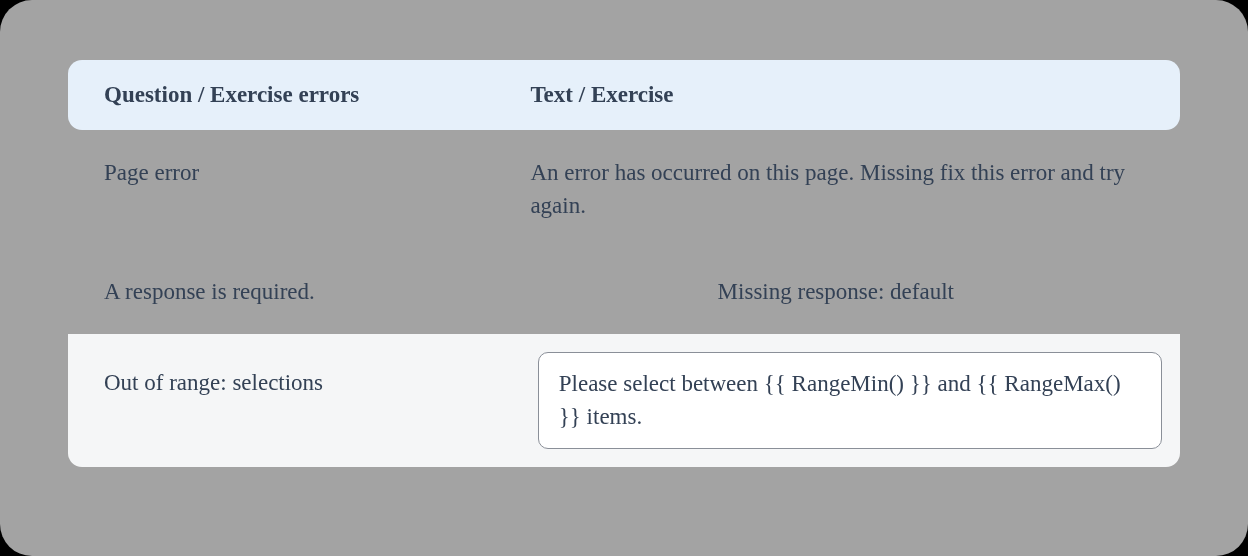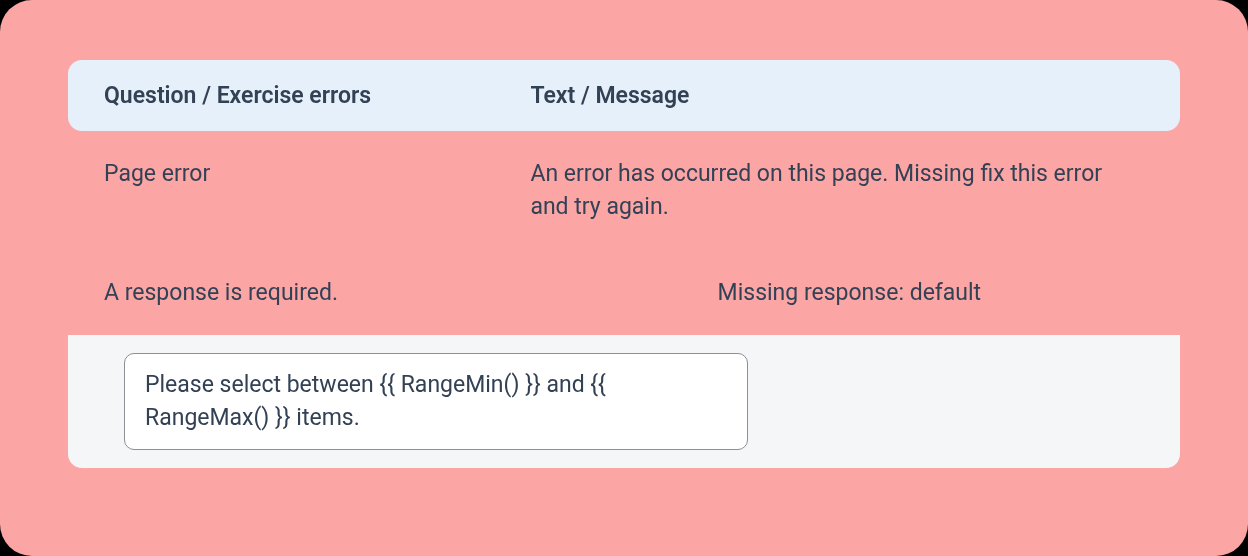--- a/index.html
+++ b/index.html
@@ -11,23 +11,24 @@
       background: #000;
       font-family: -apple-system, BlinkMacSystemFont, "Segoe UI", Roboto, Helvetica, Arial, sans-serif;
       display: flex;
       align-items: center;
       justify-content: center;
       min-height: 100vh;
     }
     .card {
       width: 1248px;
       height: 556px;
-      background: #fca5a5;
+      background: #a3a3a3;
       border-radius: 32px;
       padding: 60px 68px 60px 68px;
+      font-family: Liberation Serif, serif;
     }
     .table-wrap {
       width: 100%;
     }
     .thead {
       display: flex;
       background: #e6f0fa;
       border-radius: 14px;
       padding: 22px 36px;
     }
@@ -43,71 +44,70 @@
     .col2 {
       width: 59%;
     }
     .tbody {
       width: 100%;
     }
     .tr {
       display: flex;
       align-items: flex-start;
       padding: 26px 36px;
-      justify-content: space-between;
     }
     .td {
       color: #334155;
       font-size: 23px;
       line-height: 1.45;
     }
     .tr-selected {
       background: #f5f6f7;
       border-radius: 0 0 14px 14px;
       padding: 18px 18px 18px 36px;
     }
     .input-box {
       border: 1.5px solid #8a8f98;
       border-radius: 10px;
       padding: 14px 20px;
       background: #fff;
       color: #334155;
       font-size: 23px;
       line-height: 1.45;
       width: 100%;
-      margin-left: 20px;
     }
     .tr-selected .col1 {
       padding-top: 14px;
     }
   </style>
 </head>
 <body>
 
 <div class="card">
   <div class="table-wrap">
 
     <div class="thead">
       <div class="th col1">Question / Exercise errors</div>
-      <div class="th col2">Text / Message</div>
+      <div class="th col2">Text / Exercise</div>
     </div>
 
     <div class="tbody">
 
       <div class="tr">
         <div class="td col1">Page error</div>
         <div class="td col2">An error has occurred on this page. Missing fix this error and try again.</div>
       </div>
 
       <div class="tr">
         <div class="td col2">A response is required.</div>
         <div class="td col1">Missing response: default</div>
       </div>
 
       <div class="tr tr-selected">
+        <div class="td col1">Out of range: selections</div>
         <div class="col2">
           <div class="input-box">Please select between {{ RangeMin() }} and {{ RangeMax() }} items.</div>
         </div>
       </div>
 
     </div>
   </div>
 </div>
 
 </body></html>

